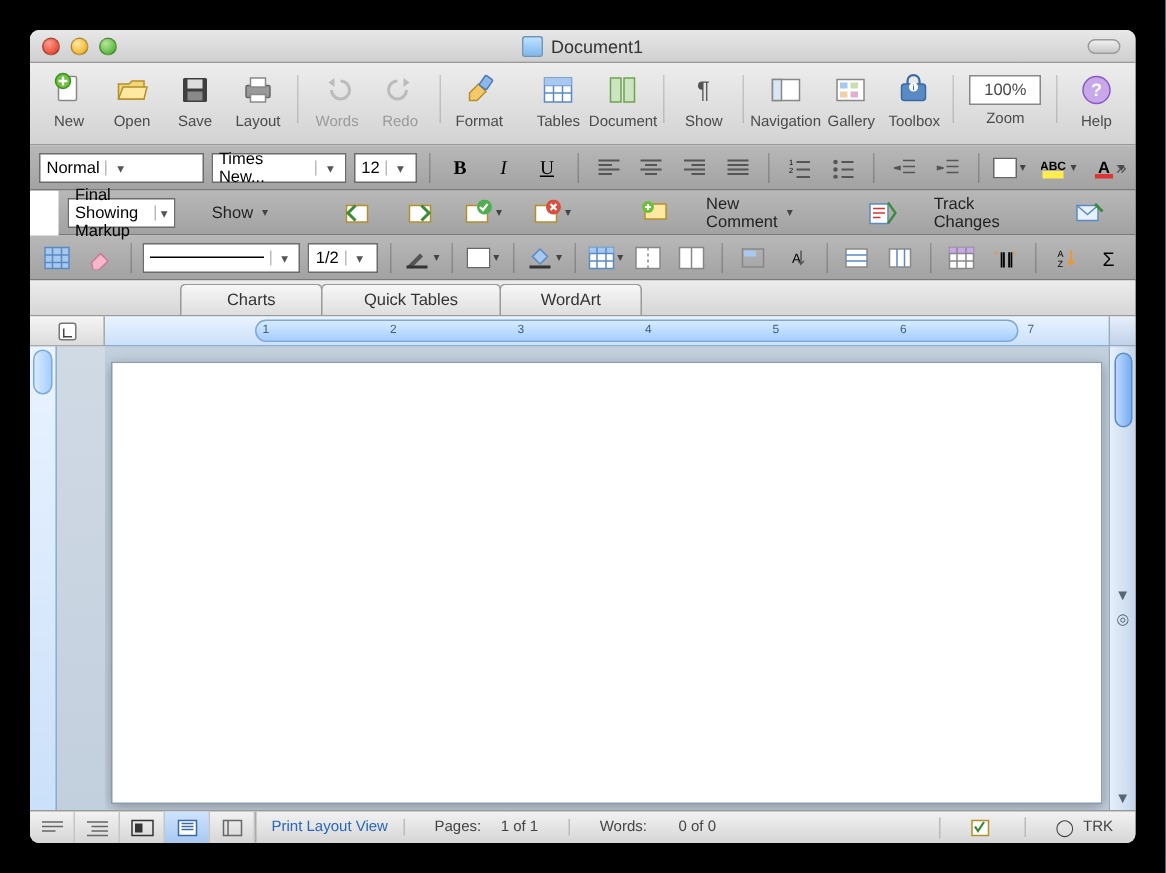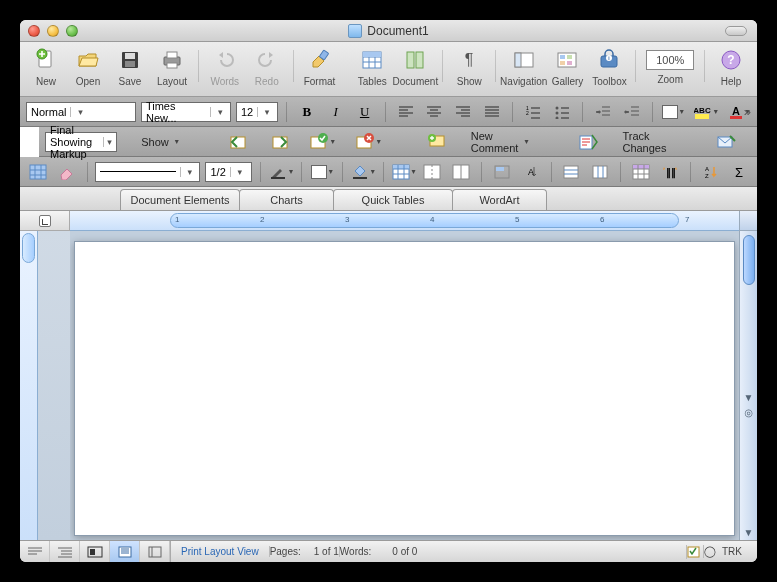--- a/index.html
+++ b/index.html
@@ -60,21 +60,21 @@
 .vscroll { width:18px; background:linear-gradient(to right,#e7effa,#c3d5ec); border-left:1px solid #9ab; display:flex; flex-direction:column; align-items:center; padding-top:2px;}
 .vscroll .thumb { width:12px; height:50px; border-radius:6px; background:linear-gradient(to right,#bcd8ff,#78aef0); border:1px solid #5a8ac3; margin-top:2px;}
 .vscroll .arrow-down { margin-top:auto; font-size:10px; color:#567; padding:2px 0;}
 .vscroll .arrow-up2 { font-size:10px; color:#567; padding:2px 0;}
 
 .statusbar { height:22px; background:linear-gradient(#f2f2f2,#d6d6d6); border-top:1px solid #9a9a9a; display:flex; align-items:center; font-size:10px; color:#444; }
 .view-btns { display:flex; height:100%; border-right:1px solid #aaa;}
 .vb { width:30px; display:flex; align-items:center; justify-content:center; border-right:1px solid #c5c5c5;}
 .vb.active { background:linear-gradient(#cfe3ff,#a8c8f0);}
 .status-text { padding: 0 10px; color:#2a67b5; }
-.status-seg { padding: 0 0; border-left:1px solid #bbb; display:flex; gap:6px; align-items:center;}
+.status-seg { padding: 0 20px; border-left:1px solid #bbb; display:flex; gap:6px; align-items:center;}
 
 svg { display:block; }
 .ic-shape { width:24px; height:24px; }
 </style>
 </head>
 <body>
 
 <div class="window">
 
   <div class="titlebar">
@@ -528,21 +528,20 @@
         </svg>
       </div>
     <div class="mini-btn">
         <svg width="16" height="16" viewBox="0 0 16 16">
           <text x="8" y="13" font-size="13" text-anchor="middle" font-family="serif">Σ</text>
         </svg>
       </div>
   </div>
 
   <div class="tabstrip">
-    <div class="tab">Document Elements</div>
     <div class="tab" style="flex:0 0 95px">Charts</div>
     <div class="tab">Quick Tables</div>
     <div class="tab" style="flex:0 0 95px">WordArt</div>
   </div>
 
   <div class="doc-area">
     <div class="ruler-row">
       <div class="ruler-corner">
           <div class="tab-stop-ic"></div>
         </div>

